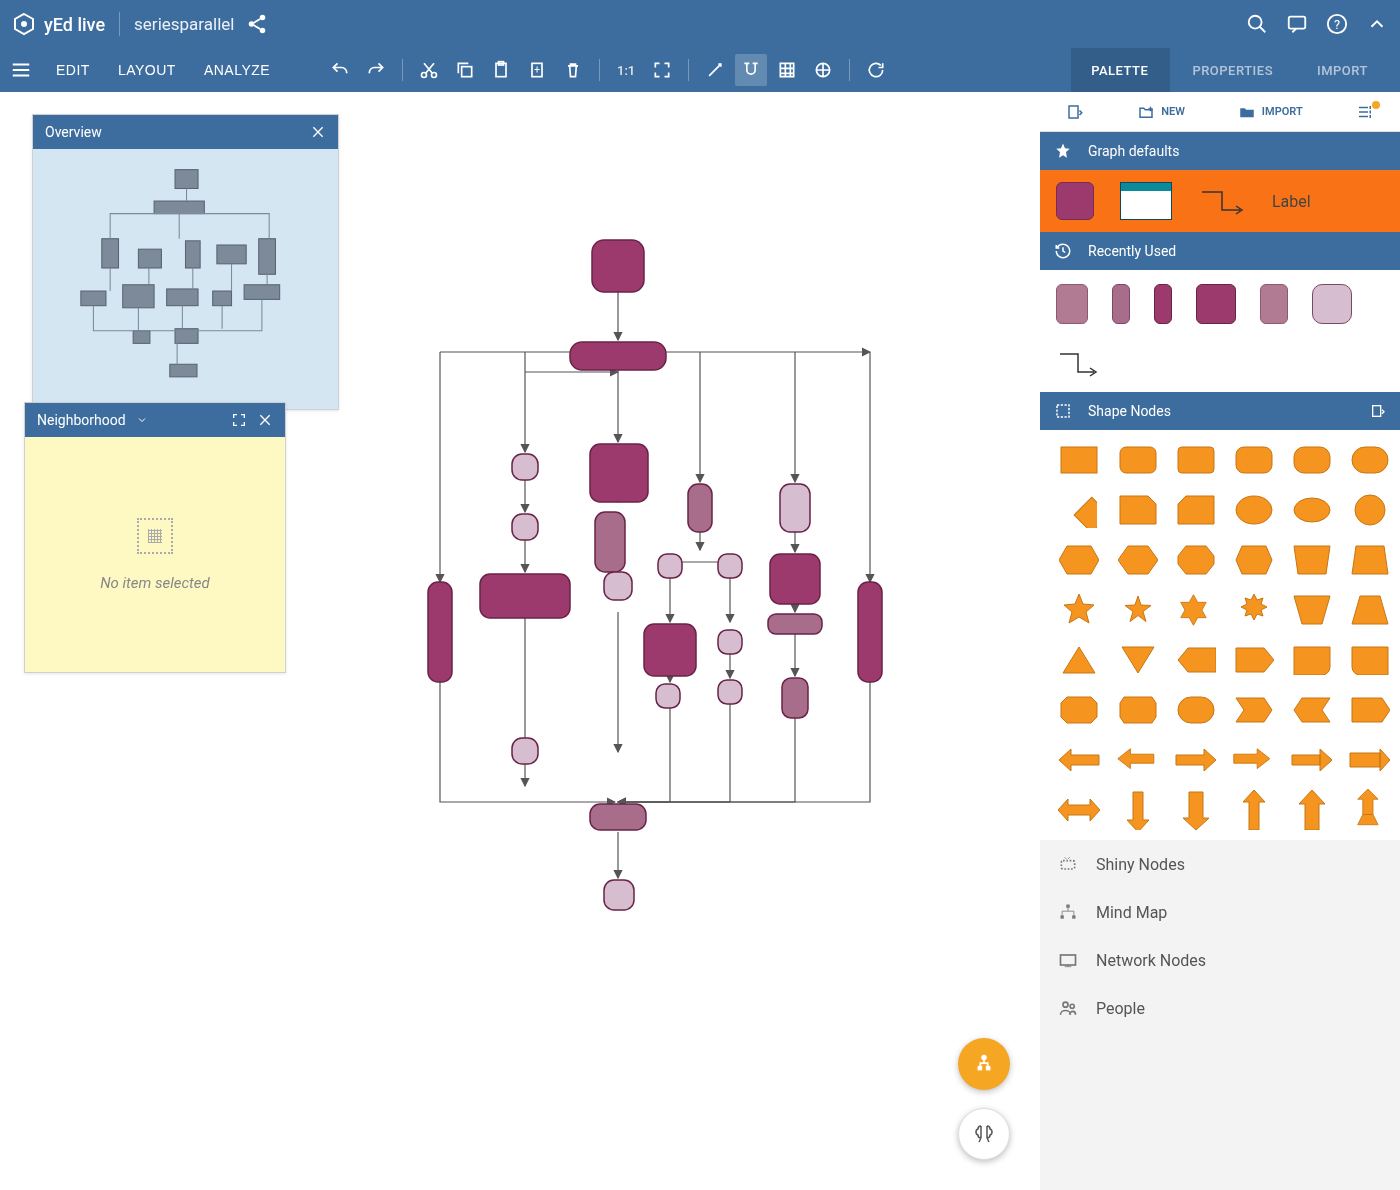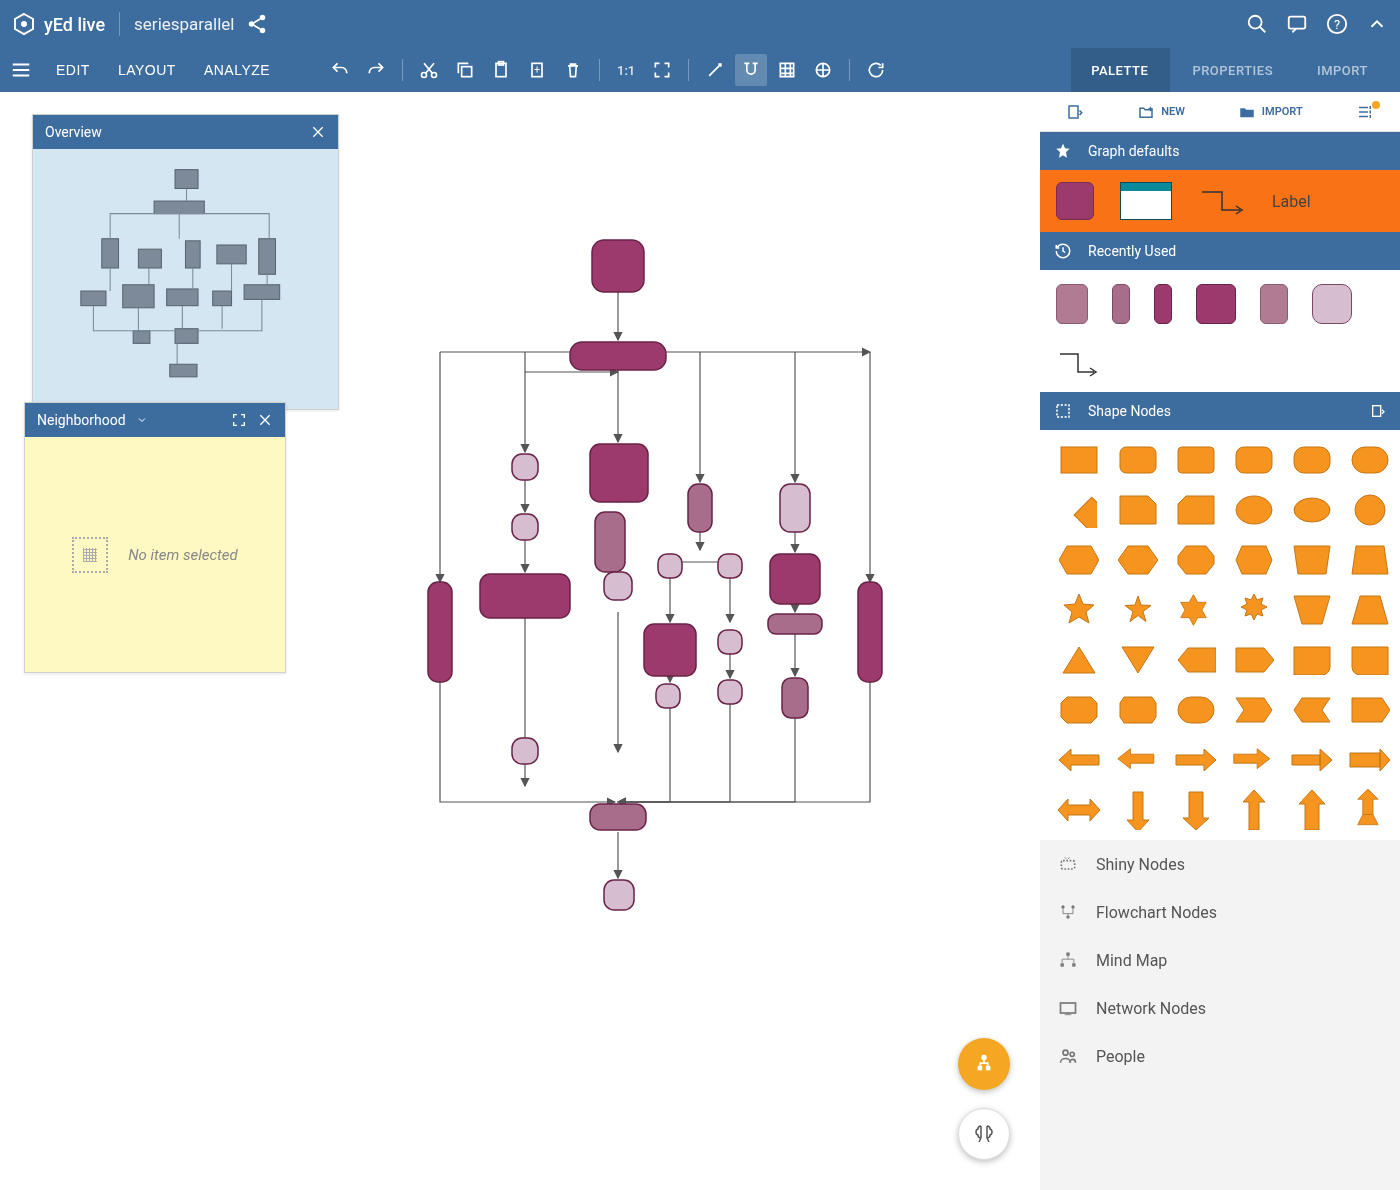--- a/index.html
+++ b/index.html
@@ -37,21 +37,21 @@
 
 .panel { position: absolute; background: #fef9c3; border: 1px solid #d0d0d0; box-shadow: 0 1px 3px rgba(0,0,0,0.1); }
 .panel-header { background: #3d6d9e; color: #fff; height: 34px; display: flex; align-items: center; padding: 0 12px; font-size: 14px; }
 .panel-header .spacer { flex: 1; }
 .panel-hicon { width: 16px; height: 16px; fill: #fff; cursor: pointer; margin-left: 10px; }
 .panel-body { padding: 6px; }
 
 .overview-panel { top: 22px; left: 32px; width: 307px; }
 .overview-body { height: 260px; background: #d3e6f2; position: relative; }
 .neighborhood-panel { top: 310px; left: 24px; width: 262px; }
-.neighborhood-body { height: 235px; display: flex; flex-direction: row; align-items: center; justify-content: center; gap: 20px; color: #888; font-style: italic; font-size: 15px; }
+.neighborhood-body { height: 235px; display: flex; flex-direction: column; align-items: center; justify-content: center; gap: 20px; color: #888; font-style: italic; font-size: 15px; }
 .dotted-square { width:36px; height:36px; border:2px dotted #aaa; display:flex;align-items:center;justify-content:center;}
 .dotted-square::after{content:"";width:14px;height:14px;background:repeating-linear-gradient(0deg,#aaa 0 1px,transparent 1px 3px),repeating-linear-gradient(90deg,#aaa 0 1px,transparent 1px 3px);}
 
 
 .diagram-svg { position: absolute; top: 140px; left: 300px; }
 
 
 .fab { position: absolute; right: 30px; width: 52px; height: 52px; border-radius: 50%; display:flex;align-items:center;justify-content:center; box-shadow: 0 2px 6px rgba(0,0,0,0.25); cursor:pointer;}
 .fab1 { bottom: 100px; background: #f5a623; }
 .fab2 { bottom: 30px; background: #fff; border:1px solid #ddd;}
@@ -688,29 +688,20 @@
     <div class="sb-cats">
       <div class="sb-cat">
           <svg viewBox="0 0 24 24">
             <rect x="4" y="8" width="16" height="10" rx="2" fill="none" stroke="#777" stroke-width="2" stroke-dasharray="2,2"></rect>
             <path d="M8 4l2 2M14 4l-2 2" stroke="#777"></path>
           </svg>
           <span>Shiny Nodes</span>
         </div>
       <div class="sb-cat">
           <svg viewBox="0 0 24 24">
-            <circle cx="6" cy="6" r="2"></circle>
-            <circle cx="18" cy="6" r="2"></circle>
-            <circle cx="12" cy="18" r="2"></circle>
-            <path d="M6 8v6h12V8M12 14v2" stroke="#777" fill="none"></path>
-          </svg>
-          <span>Flowchart Nodes</span>
-        </div>
-      <div class="sb-cat">
-          <svg viewBox="0 0 24 24">
             <rect x="10" y="3" width="4" height="4"></rect>
             <rect x="3" y="16" width="4" height="4"></rect>
             <rect x="17" y="16" width="4" height="4"></rect>
             <path d="M12 7v4M12 11H5v5M12 11h7v5" stroke="#777" fill="none"></path>
           </svg>
           <span>Mind Map</span>
         </div>
       <div class="sb-cat">
           <svg viewBox="0 0 24 24">
             <rect x="3" y="6" width="18" height="12" fill="none" stroke="#777" stroke-width="2"></rect>

